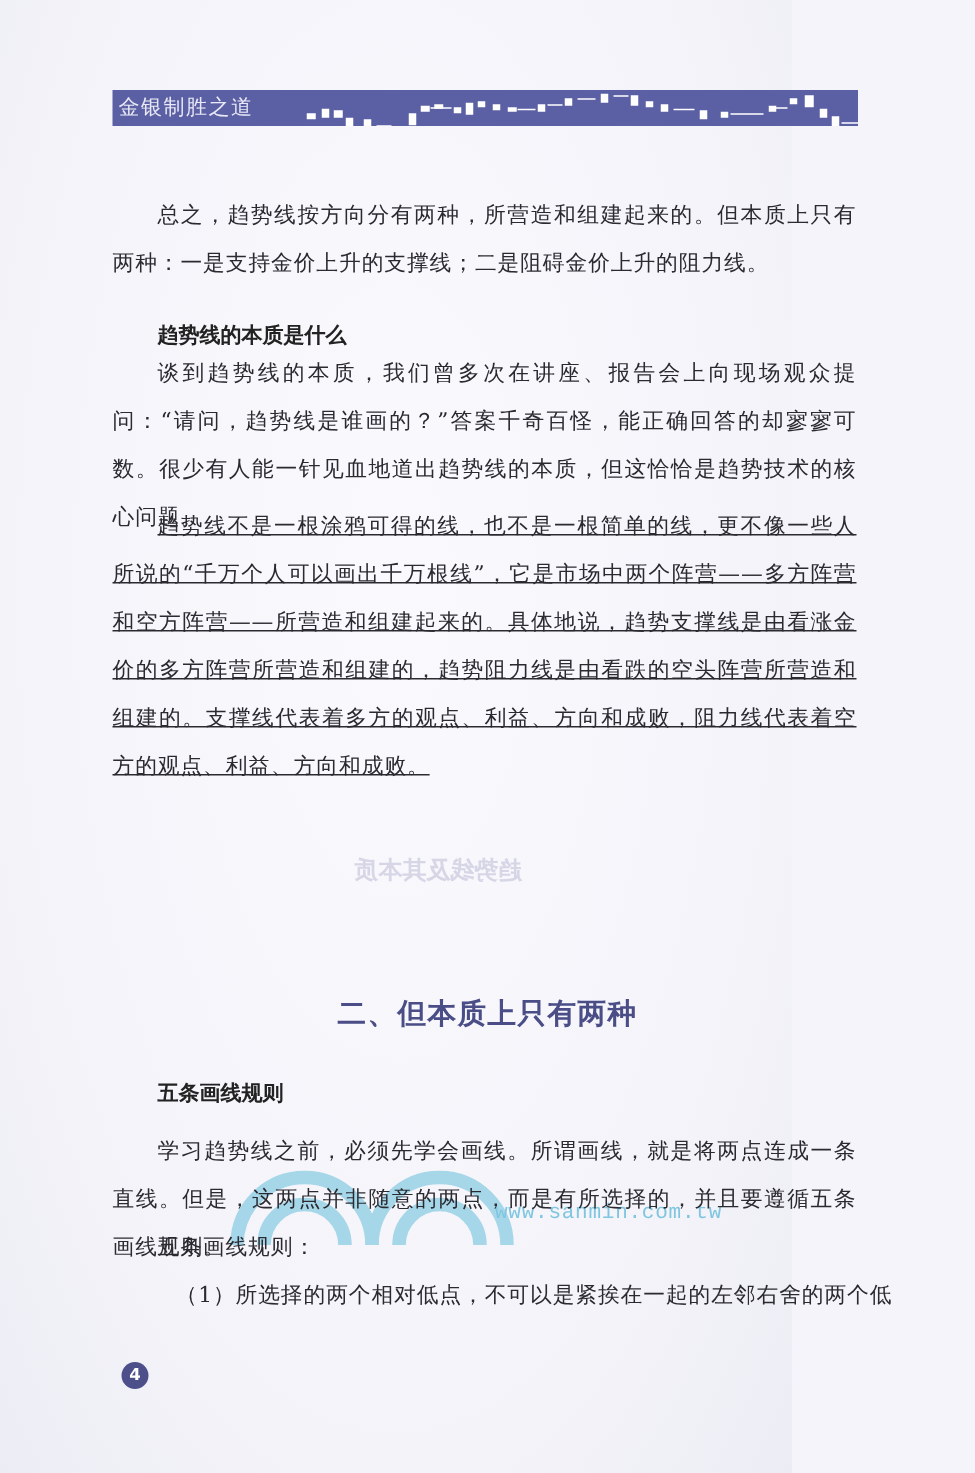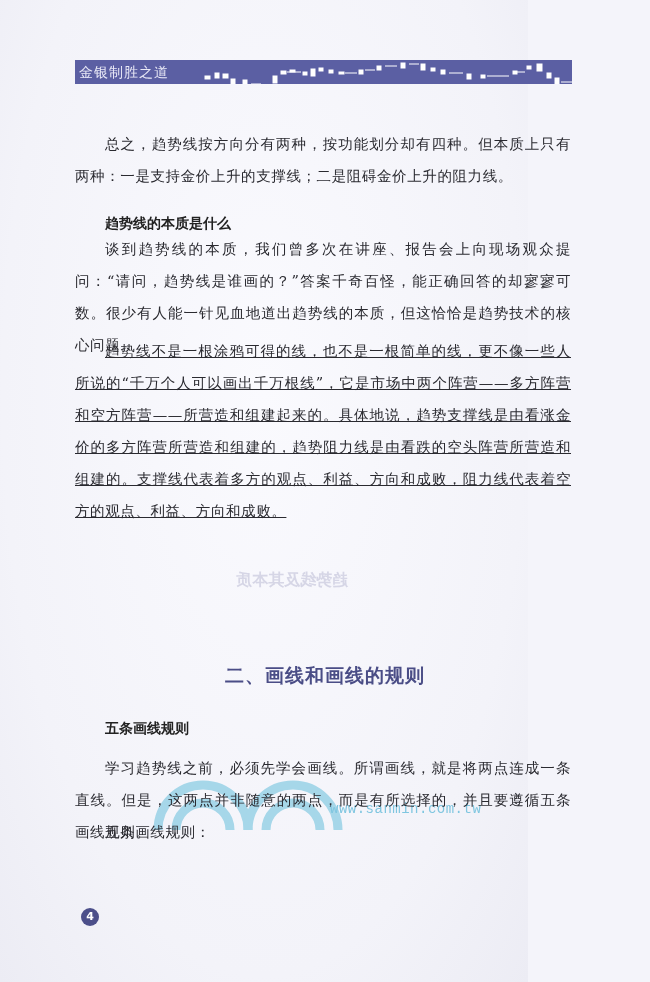--- a/index.html
+++ b/index.html
@@ -93,44 +93,45 @@
         <rect x="452" y="6" width="4" height="3"></rect>
         <rect x="462" y="4" width="5" height="7"></rect>
         <rect x="472" y="13" width="4" height="5"></rect>
         <rect x="480" y="18" width="4" height="6"></rect>
         <path d="M176 24 H186 M212 12 H226 M270 13 H282 M290 10 H300 M310 6 H322 M334 4 H344 M374 13 H388 M412 16 H434 M442 12 H450 M486 22 H497" fill="none"></path>
       </g>
     </svg>
     <div class="banner-title">金银制胜之道</div>
   </div>
 
-  <div class="p indent" style="top:128px;">总之，趋势线按方向分有两种，按功能划分却有四种。但本质上只有两种：一是支持金价上升的支撑线；二是阻碍金价上升的阻力线。</div>
+  <div class="p indent" style="top:128px;">总之，趋势线按方向分有两种，所营造和组建起来的。但本质上只有两种：一是支持金价上升的支撑线；二是阻碍金价上升的阻力线。</div>
 
   <div class="sub-heading" style="top:215px;">趋势线的本质是什么</div>
 
   <div class="p indent" style="top:233px;">谈到趋势线的本质，我们曾多次在讲座、报告会上向现场观众提问：“请问，趋势线是谁画的？”答案千奇百怪，能正确回答的却寥寥可数。很少有人能一针见血地道出趋势线的本质，但这恰恰是趋势技术的核心问题。</div>
 
   <div class="p indent" style="top:335px;text-decoration:underline;">趋势线不是一根涂鸦可得的线，也不是一根简单的线，更不像一些人所说的“千万个人可以画出千万根线”，它是市场中两个阵营——多方阵营和空方阵营——所营造和组建起来的。具体地说，趋势支撑线是由看涨金价的多方阵营所营造和组建的，趋势阻力线是由看跌的空头阵营所营造和组建的。支撑线代表着多方的观点、利益、方向和成败，阻力线代表着空方的观点、利益、方向和成败。</div>
 
 
   <div class="ghost" style="left:236px; top:570px; font-size:16px;">趋势线及其本质</div>
 
-  <div class="section-heading" style="top:663px;">二、画线和画线的规则</div>
+  <div class="section-heading" style="top:663px;">二、但本质上只有两种</div>
 
   <div class="sub-heading" style="left:105px; top:720px;">五条画线规则</div>
 
   <svg class="watermark" viewBox="0 0 420 60">
     <g fill="none" stroke="#8ccde4" stroke-width="9" opacity="0.75">
       <path d="M8 60 A45 45 0 0 1 98 60"></path>
       <path d="M26 60 A27 27 0 0 1 80 60"></path>
       <path d="M98 60 A45 45 0 0 1 188 60"></path>
       <path d="M116 60 A27 27 0 0 1 170 60"></path>
     </g>
   </svg>
   <div class="wm-text">www.sanmin.com.tw</div>
 
   <div class="p indent" style="top:752px;">学习趋势线之前，必须先学会画线。所谓画线，就是将两点连成一条直线。但是，这两点并非随意的两点，而是有所选择的，并且要遵循五条画线规则。</div>
 
   <div class="p indent" style="top:816px;">五条画线规则：</div>
 
+  <div class="p" style="top:848px; text-indent:42px; white-space:nowrap;">（1）所选择的两个相对低点，不可以是紧挨在一起的左邻右舍的两个低</div>
 
   <div class="page-number">4</div>
 </div>
 
 </body></html>

